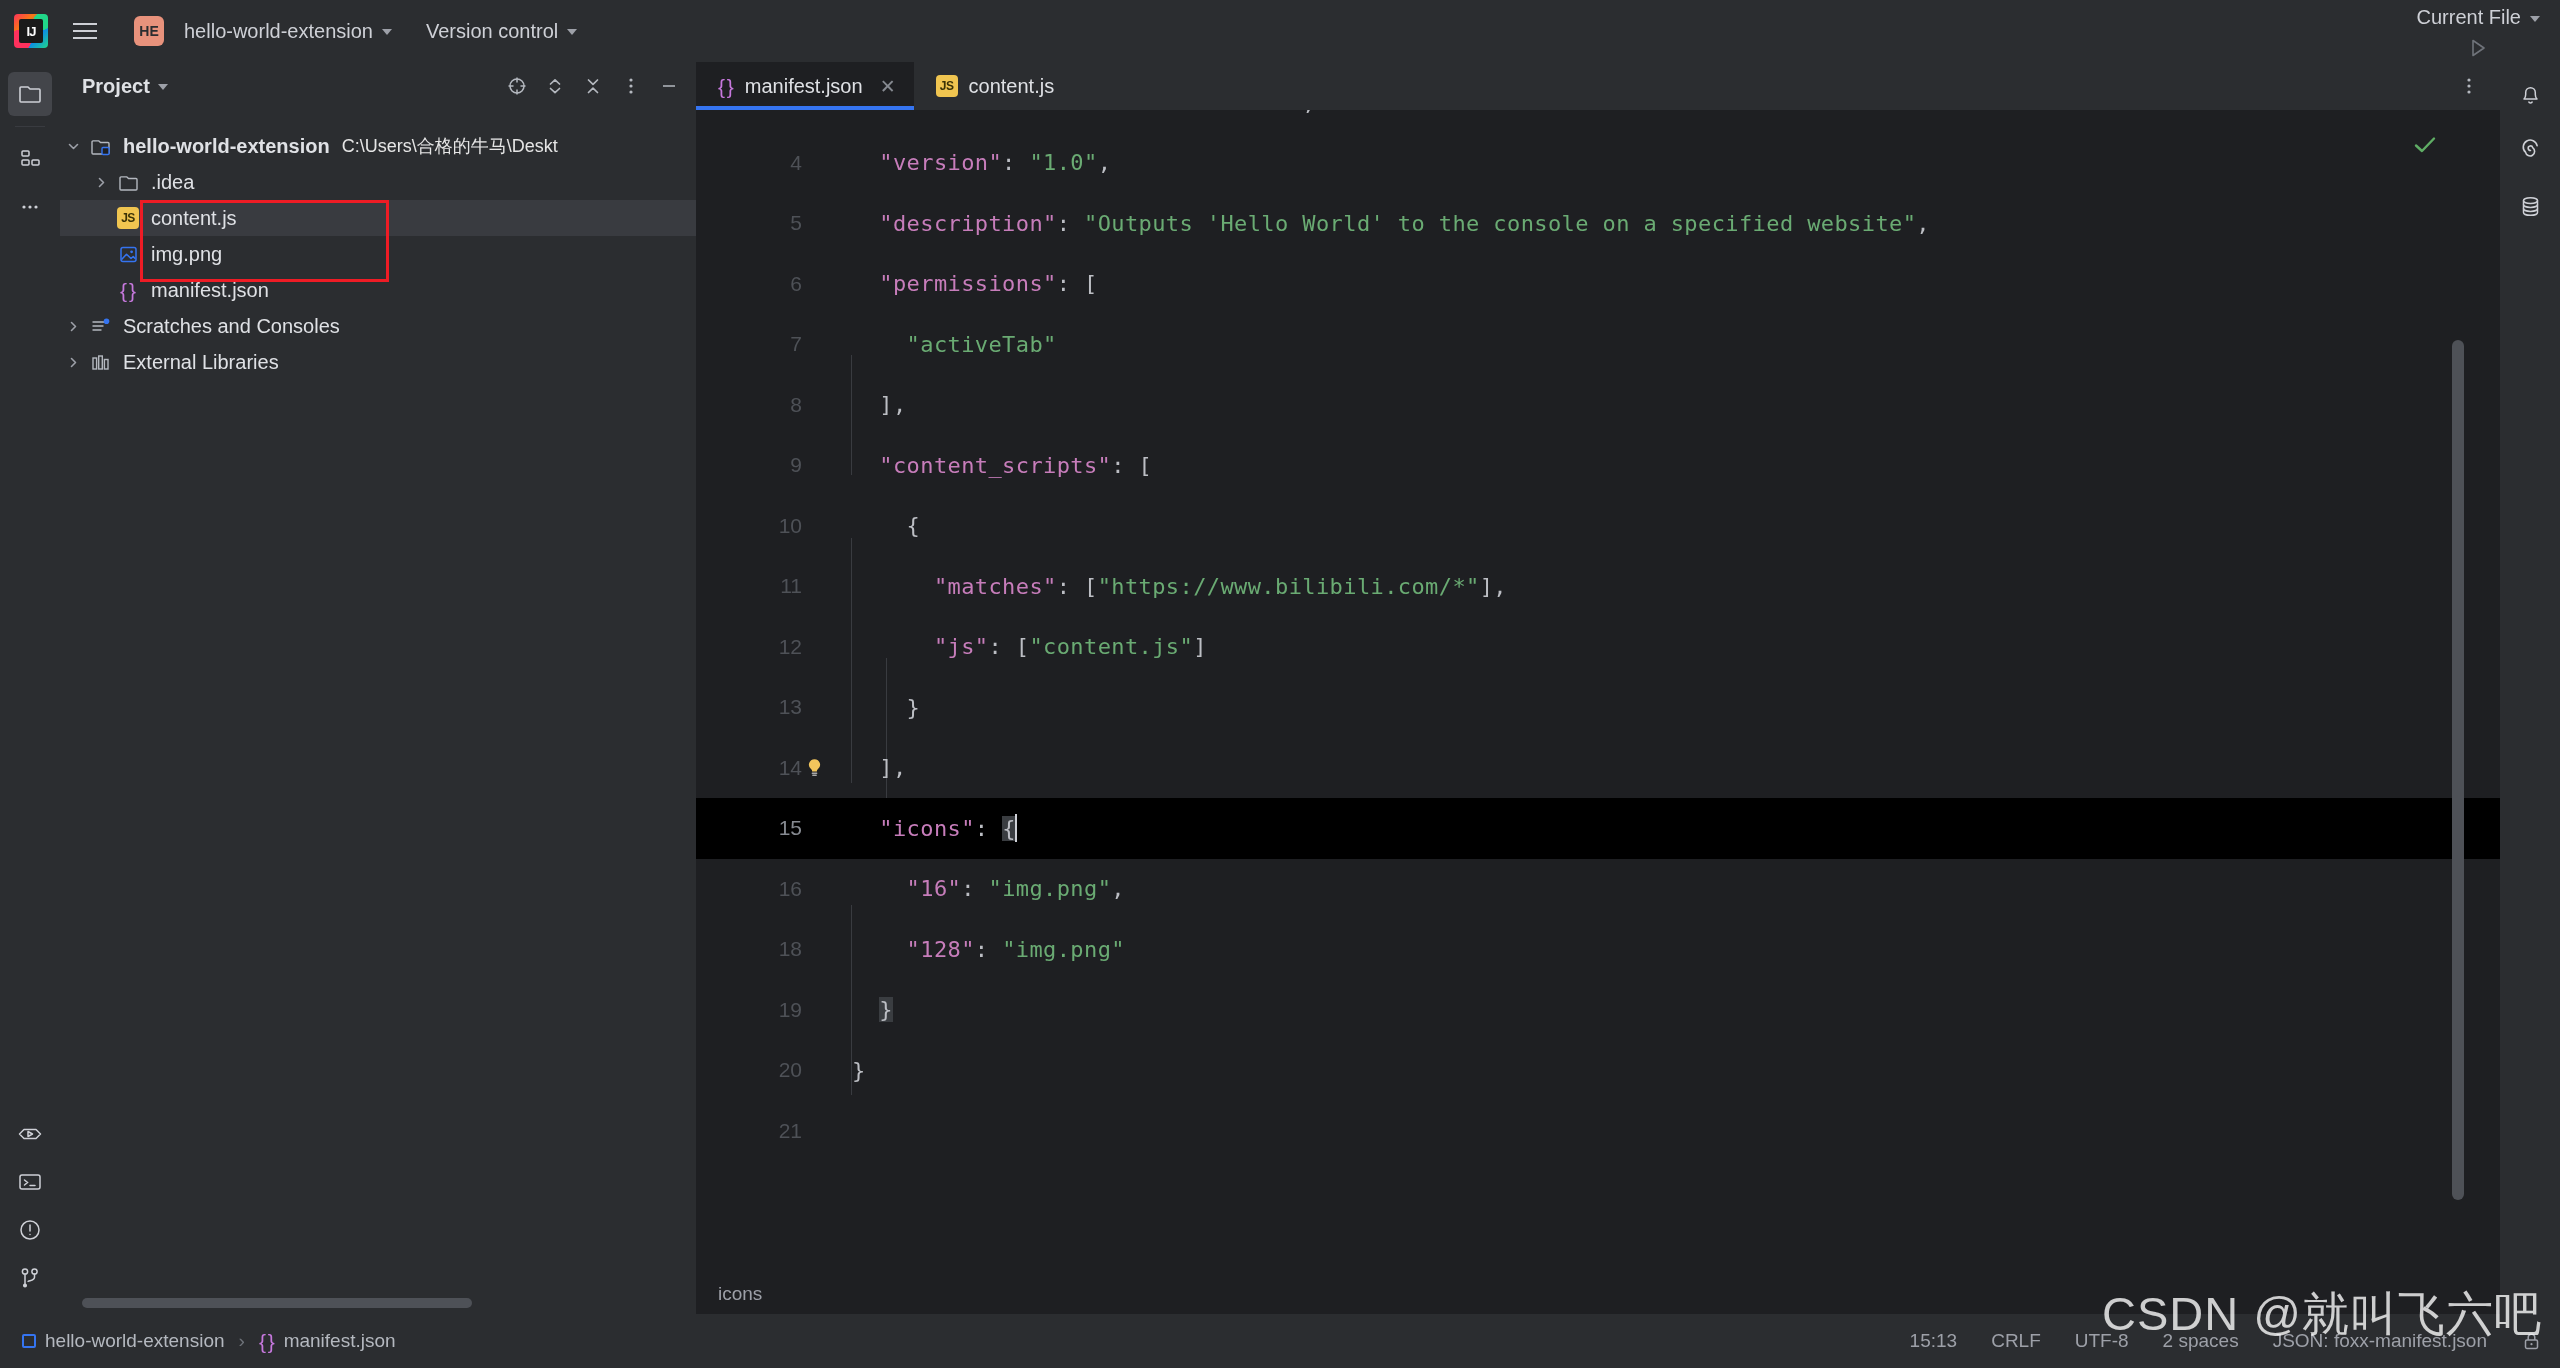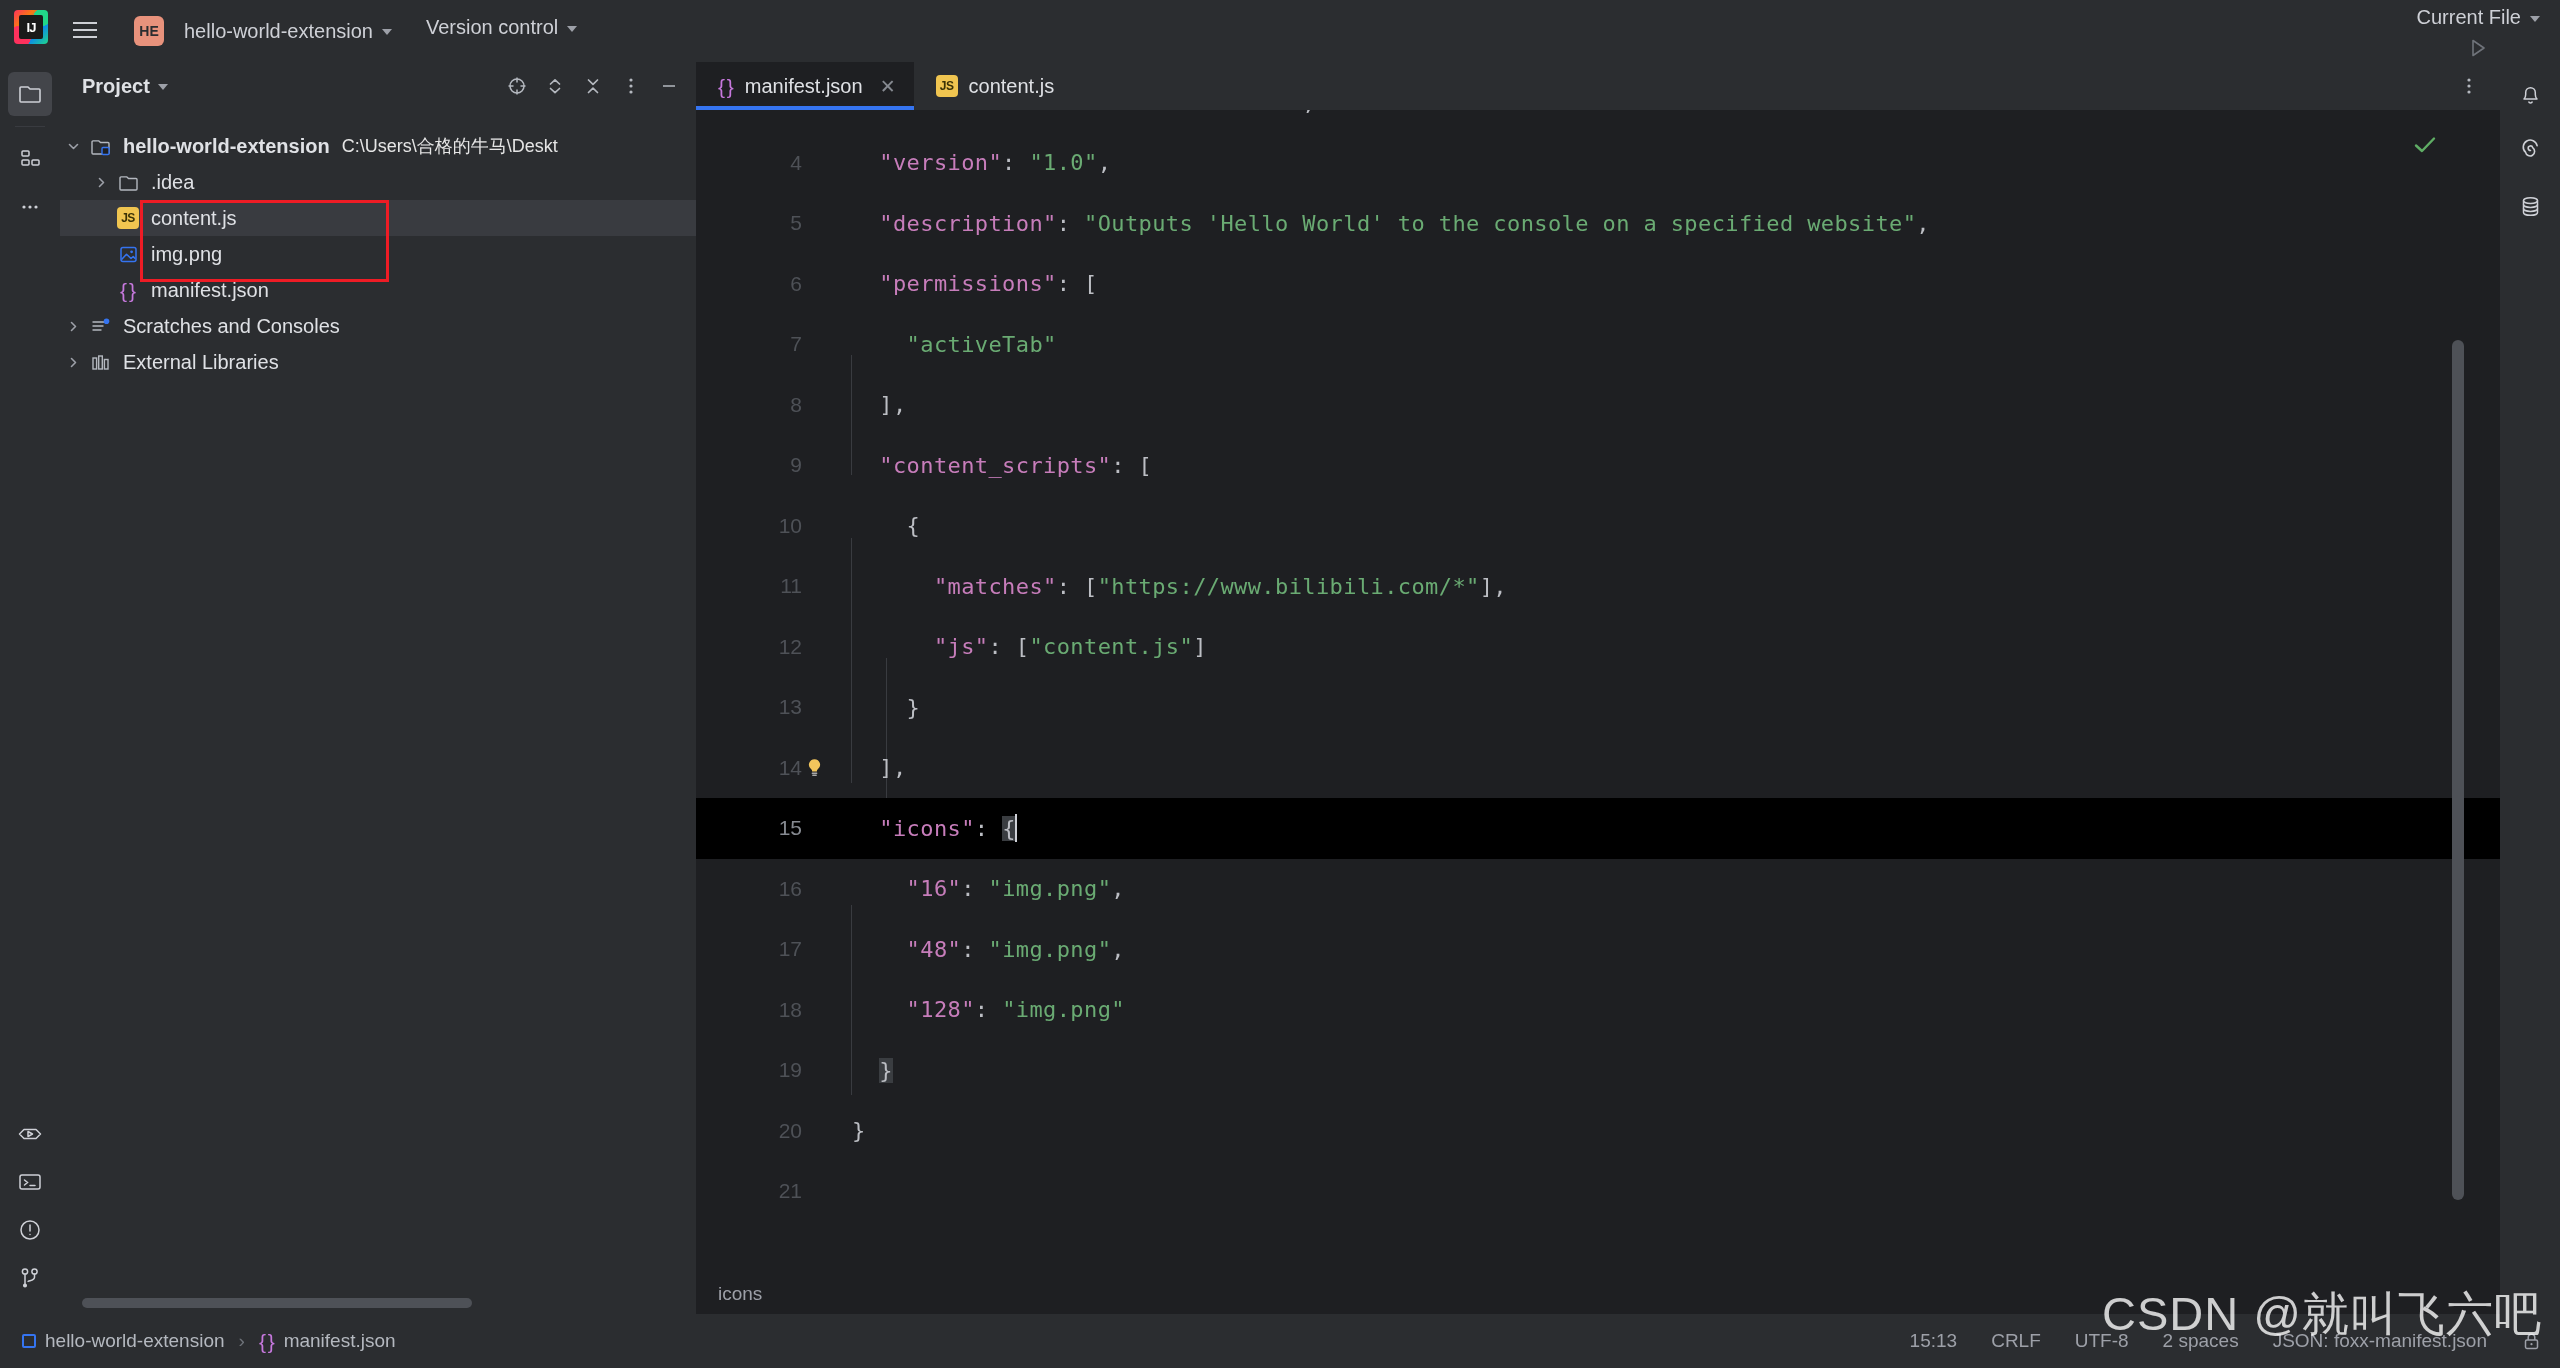--- a/index.html
+++ b/index.html
@@ -13,21 +13,21 @@
   .app { position: relative; width: 2560px; height: 1368px; display: flex; flex-direction: column; }
 
   
   .titlebar {
     height: 62px; flex: 0 0 62px;
     background: #2b2d30;
     display: flex; align-items: center;
     padding: 0 8px 0 14px;
     position: relative;
   }
-  .tb-left { display: flex; align-items: flex-start; gap: 0; }
+  .tb-left { display: flex; align-items: center; gap: 0; }
   .ij-logo {
     width: 34px; height: 34px; margin-right: 14px;
     border-radius: 4px;
     position: relative; flex: 0 0 34px;
     background:
       radial-gradient(circle at 18% 78%, #fe315d 0%, #fe315d 28%, transparent 29%),
       radial-gradient(circle at 82% 22%, #21d789 0%, #21d789 22%, transparent 23%),
       linear-gradient(135deg, #fe315d 0%, #f97a12 30%, #087cfa 62%, #21d789 100%);
     overflow: hidden;
   }
@@ -636,25 +636,20 @@
             <span class="lbulb"></span>
             <span class="ctext"><span class="p">  </span><span class="k">"icons"</span><span class="p">: </span><span class="p brace-hl">{</span><span class="caret"></span></span>
           </div>
 
           <div class="cline">
             <span class="lnum">16</span>
             <span class="lbulb"></span>
             <span class="ctext"><span class="p">    </span><span class="k">"16"</span><span class="p">: </span><span class="s">"img.png"</span><span class="p">,</span></span>
           </div>
 
-          <div class="cline">
-            <span class="lnum">17</span>
-            <span class="lbulb"></span>
-            <span class="ctext"><span class="p">    </span><span class="k">"48"</span><span class="p">: </span><span class="s">"img.png"</span><span class="p">,</span></span>
-          </div>
 
           <div class="cline">
             <span class="lnum">18</span>
             <span class="lbulb"></span>
             <span class="ctext"><span class="p">    </span><span class="k">"128"</span><span class="p">: </span><span class="s">"img.png"</span></span>
           </div>
 
           <div class="cline">
             <span class="lnum">19</span>
             <span class="lbulb"></span>

